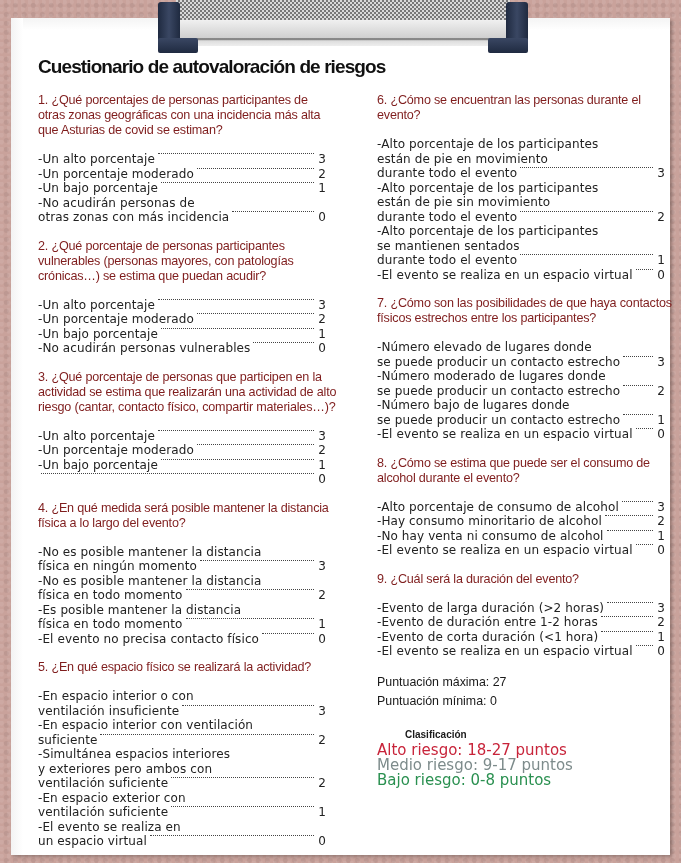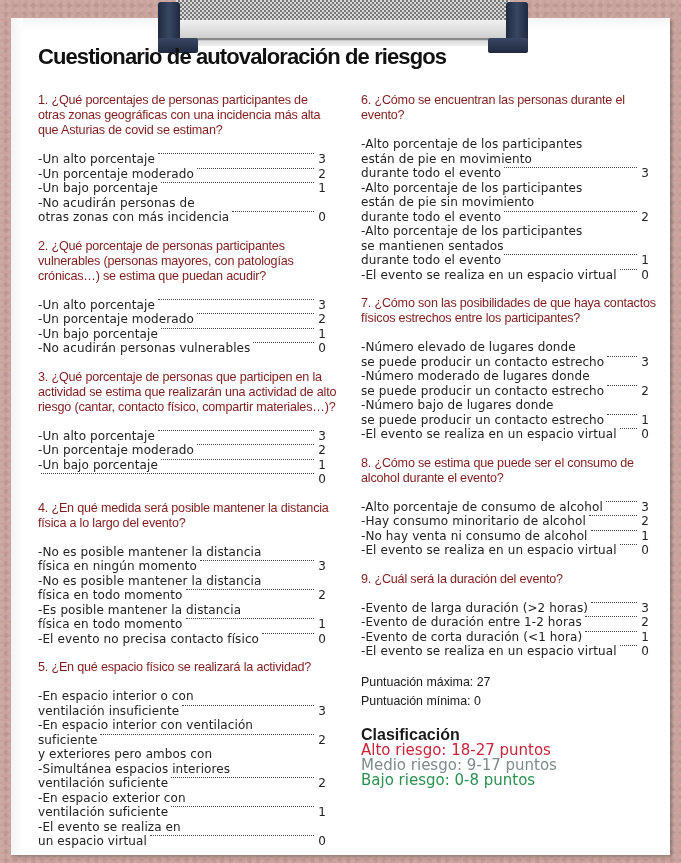--- a/index.html
+++ b/index.html
@@ -51,28 +51,28 @@
   .clip .arm-r { right: 0; }
   .clip .foot-l, .clip .foot-r {
     position: absolute; top: 38px; width: 40px; height: 15px;
     background: linear-gradient(#3a4763, #1f2a40);
     border-radius: 2px;
   }
   .clip .foot-l { left: 0; }
   .clip .foot-r { right: 0; }
 
   .title {
-    position: absolute; left: 38px; top: 44px;
+    position: absolute; left: 38px; top: 56px;
     font-family: "Liberation Sans", sans-serif; font-weight: bold;
-    font-size: 22px; letter-spacing: -0.9px; color: #111;
+    font-size: 19px; letter-spacing: -0.9px; color: #111;
     white-space: nowrap;
   }
   .col { position: absolute; top: 93px; width: 300px; }
   .col.left { left: 38px; }
-  .col.right { left: 361px; }
+  .col.right { left: 377px; }
 
   .question { margin-bottom: 14px; }
   .q-text {
     font-family: "Liberation Sans", sans-serif; font-size: 12.6px;
     line-height: 15px; letter-spacing: -0.2px; margin: 0 0 14px 0;
     color: #7f1d1d;
   }
   .opt {
     font-family: "DejaVu Sans", sans-serif; font-size: 12px;
     line-height: 14.5px; letter-spacing: 0.1px; color: #222;
@@ -86,21 +86,21 @@
   .opt-row .pts { flex: 0 0 auto; text-align: right; min-width: 8px; }
   .opt-pre { white-space: nowrap; }
   .opt-wrap { width: 288px; }
 
   .score {
     font-family: "Liberation Sans", sans-serif; font-size: 12.4px;
     line-height: 19px; margin-top: 6px;
   }
   .class-title {
     font-family: "Liberation Sans", sans-serif; font-weight: bold;
-    font-size: 16px; margin-top: 16px; line-height: 16px;
+    font-size: 10px; margin-top: 16px; line-height: 16px; margin-left: 28px;
   }
   .class-item { font-family: "DejaVu Sans", sans-serif; font-size: 15px; line-height: 15px; }
 </style>
 </head>
 <body>
 
 <div class="paper"></div>
 
 <div class="clip">
   <div class="plate"></div>
@@ -262,22 +262,22 @@
         </div>
         <div>
           <div class="opt-pre">-En espacio interior con ventilación</div>
           <div class="opt-row">
             <span class="lbl">suficiente</span>
             <span class="dots"></span>
             <span class="pts">2</span>
           </div>
         </div>
         <div>
+          <div class="opt-pre">-Simultánea espacios interiores</div>
           <div class="opt-pre">y exteriores pero ambos con</div>
-          <div class="opt-pre">-Simultánea espacios interiores</div>
           <div class="opt-row">
             <span class="lbl">ventilación suficiente</span>
             <span class="dots"></span>
             <span class="pts">2</span>
           </div>
         </div>
         <div>
           <div class="opt-pre">-En espacio exterior con</div>
           <div class="opt-row">
             <span class="lbl">ventilación suficiente</span>

